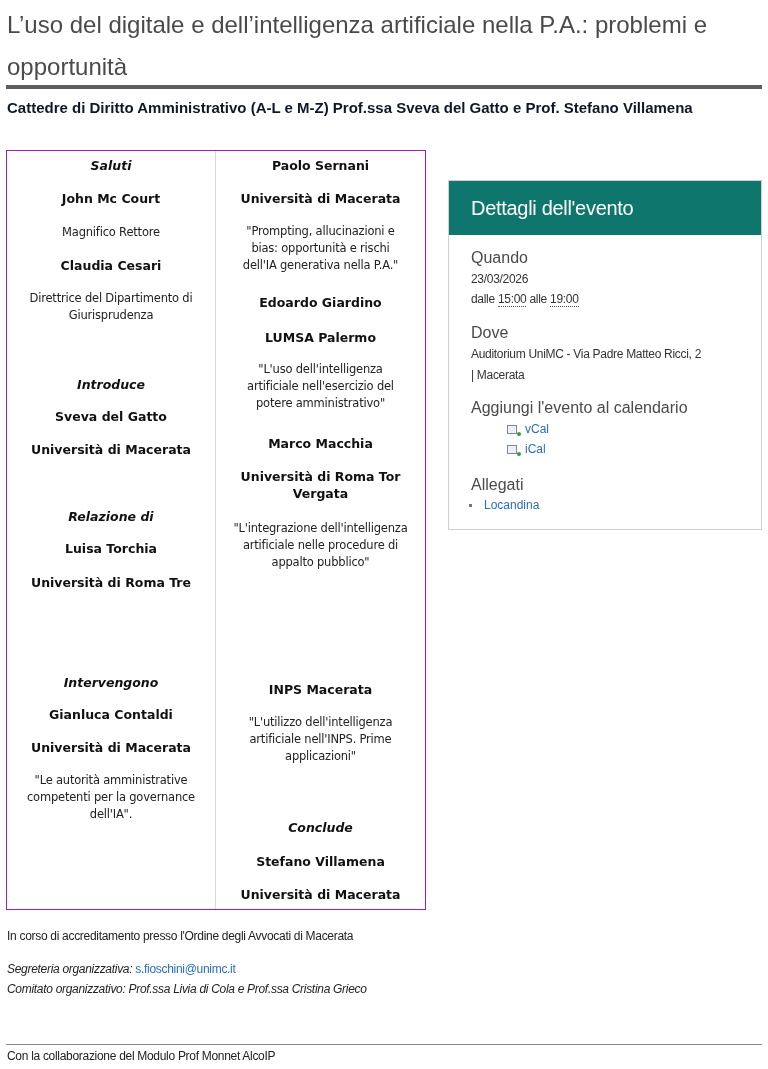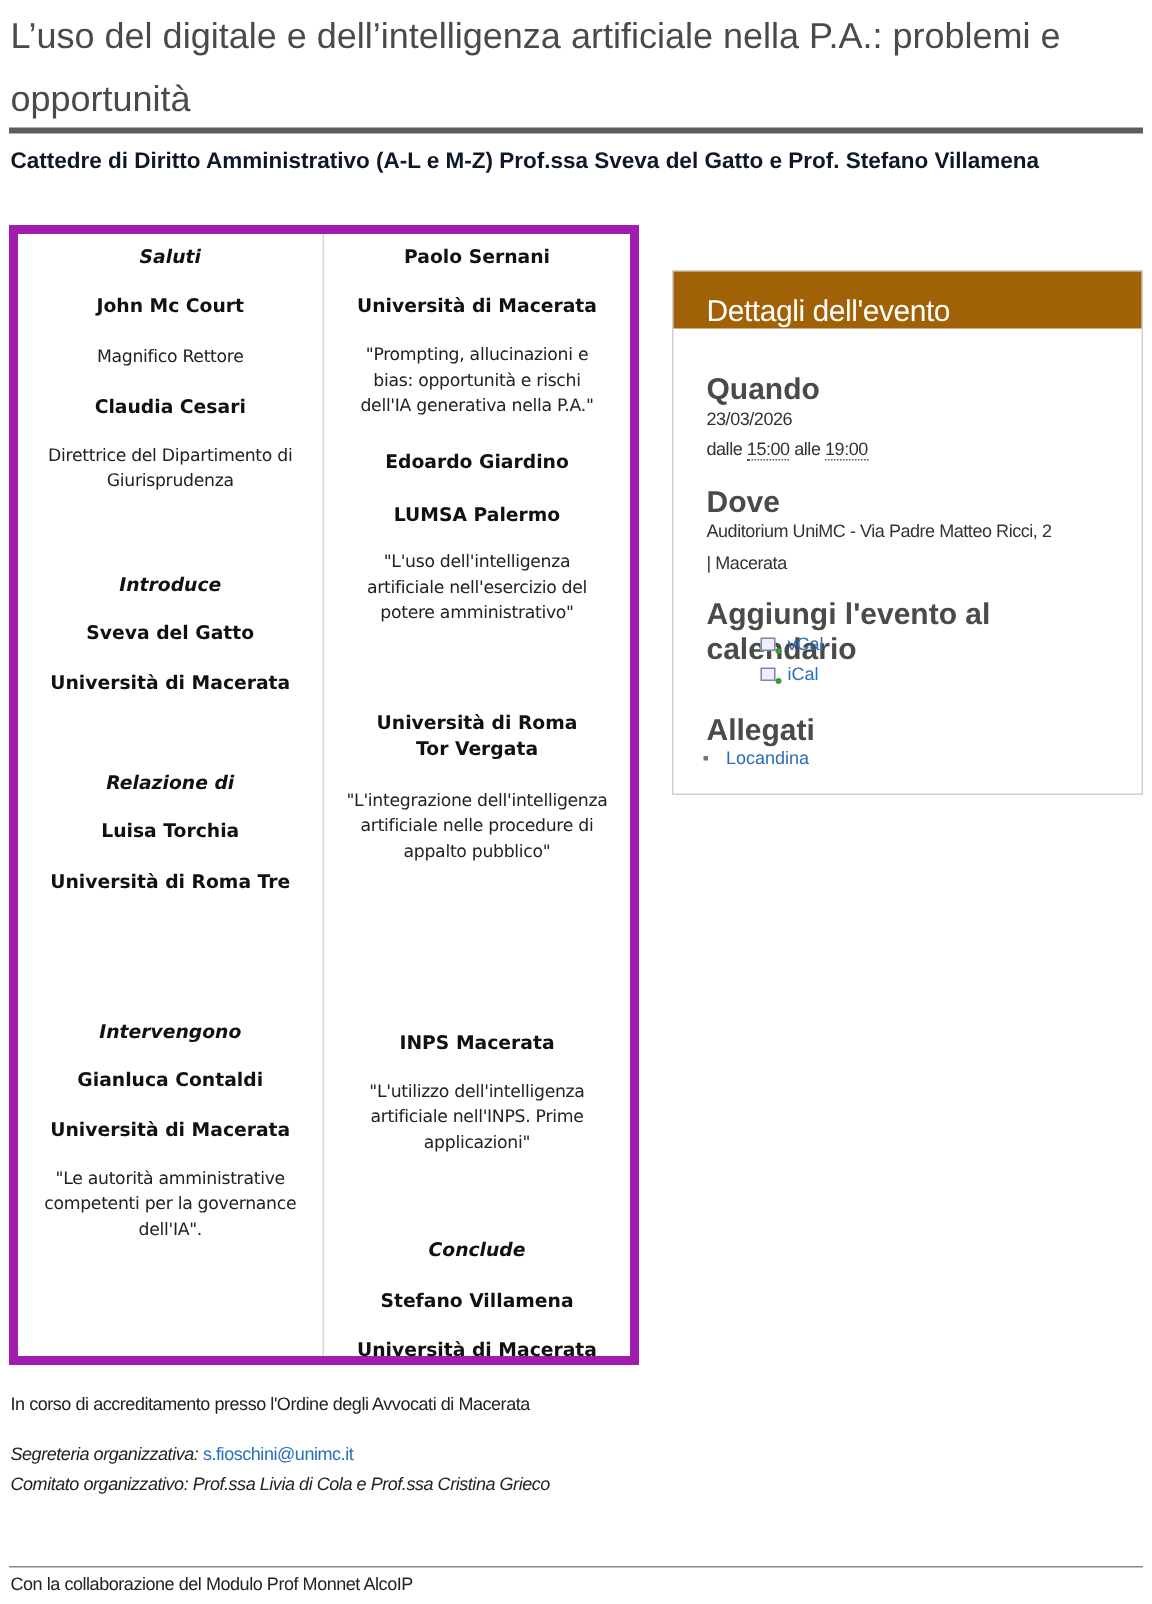--- a/index.html
+++ b/index.html
@@ -1,29 +1,29 @@
 <!DOCTYPE html>
 <html><head>
 <meta charset="utf-8">
 <style>
   html, body { margin: 0; padding: 0; background: #fff; }
   body { width: 768px; height: 1069px; position: relative; overflow: hidden; font-family: "Liberation Sans", sans-serif; color: #333; }
   .title { position: absolute; left: 7px; top: 4px; width: 755px; font-size: 24px; line-height: 42px; color: #4a4a4a; margin: 0; font-weight: normal; }
   .title-rule { position: absolute; left: 6px; top: 85px; width: 756px; height: 4px; background: #5e5e5e; }
   .subtitle { position: absolute; left: 7px; top: 100px; width: 700px; font-size: 15px; line-height: 15px; color: #0f172a; font-weight: bold; }
-  .program { position: absolute; left: 6px; top: 150px; width: 420px; height: 760px; border: 6px solid #a21caf; box-sizing: border-box; display: flex; }
+  .program { position: absolute; left: 6px; top: 150px; width: 420px; height: 760px; border: 1px solid #a21caf; box-sizing: border-box; display: flex; }
   .col { width: 50%; height: 100%; box-sizing: border-box; text-align: center; font-family: "DejaVu Sans", sans-serif; color: #111; position: relative; }
   .col.left { border-right: 1px solid #d8d8d8; }
   .col .line { position: absolute; left: 0; right: 0; font-size: 12px; line-height: 17px; padding: 0 10px; }
   .col .b { font-weight: bold; font-size: 12.5px; }
   .col .i { font-style: italic; }
   .col .n { font-size: 11.5px; color: #222; letter-spacing: -0.2px; }
   .sidebar { position: absolute; left: 448px; top: 180px; width: 314px; height: 350px; border: 1px solid #cfcfcf; box-sizing: border-box; }
-  .sidebar-head { background: #a16207; color: #fff; font-size: 20px; height: 38px; line-height: 54px; padding-left: 22px; letter-spacing: -0.3px; }
-  .sec-title { position: absolute; left: 22px; font-size: 20px; color: #4a4a4a; font-weight: bold; }
+  .sidebar-head { background: #0f766e; color: #fff; font-size: 20px; height: 54px; line-height: 54px; padding-left: 22px; letter-spacing: -0.3px; }
+  .sec-title { position: absolute; left: 22px; font-size: 16px; color: #4a4a4a; }
   .sec-text { position: absolute; left: 22px; font-size: 12px; color: #333; line-height: 20px; letter-spacing: -0.3px; }
   .dotted { border-bottom: 1px dotted #555; }
   .cal-link { position: absolute; left: 22px; font-size: 12px; color: #2a6ebb; display: flex; align-items: center; gap: 4px; margin-left: 36px; }
   .cal-icon { width: 10px; height: 9px; border: 1px solid #7a8aa0; position: relative; box-sizing: border-box; background: #eef; }
   .cal-icon::after { content: ""; position: absolute; right: -5px; bottom: -3px; width: 4px; height: 4px; background: #3a9a3a; border-radius: 50%; }
   .attach { position: absolute; left: 22px; font-size: 12px; color: #2a6ebb; }
   .bullet { display: inline-block; width: 3px; height: 3px; background: #777; margin-right: 12px; vertical-align: middle; }
   .footer-text { position: absolute; left: 7px; font-size: 12px; color: #222; letter-spacing: -0.3px; }
   .footer-rule { position: absolute; left: 6px; top: 1044px; width: 756px; height: 1px; background: #888; }
   .email { color: #2a6ebb; font-style: normal; }
@@ -53,20 +53,21 @@
     <div class="line b" style="top:588px">Università di Macerata</div>
     <div class="line n" style="top:621px; padding:0 12px;">"Le autorità amministrative competenti per la governance dell'IA".</div>
   </div>
   <div class="col right">
     <div class="line b" style="top:6px">Paolo Sernani</div>
     <div class="line b" style="top:39px">Università di Macerata</div>
     <div class="line n" style="top:72px; padding:0 18px;">"Prompting, allucinazioni e bias: opportunità e rischi dell'IA generativa nella P.A."</div>
     <div class="line b" style="top:143px">Edoardo Giardino</div>
     <div class="line b" style="top:178px">LUMSA Palermo</div>
     <div class="line n" style="top:210px; padding:0 18px;">"L'uso dell'intelligenza artificiale nell'esercizio del potere amministrativo"</div>
+    <div class="line b" style="top:284px">Marco Macchia</div>
     <div class="line b" style="top:317px; padding:0 24px;">Università di Roma Tor Vergata</div>
     <div class="line n" style="top:369px; padding:0 8px;">"L'integrazione dell'intelligenza artificiale nelle procedure di appalto pubblico"</div>
     <div class="line b" style="top:530px">INPS Macerata</div>
     <div class="line n" style="top:563px; padding:0 22px;">"L'utilizzo dell'intelligenza artificiale nell'INPS. Prime applicazioni"</div>
     <div class="line b i" style="top:668px">Conclude</div>
     <div class="line b" style="top:702px">Stefano Villamena</div>
     <div class="line b" style="top:735px">Università di Macerata</div>
   </div>
 </div>
 

